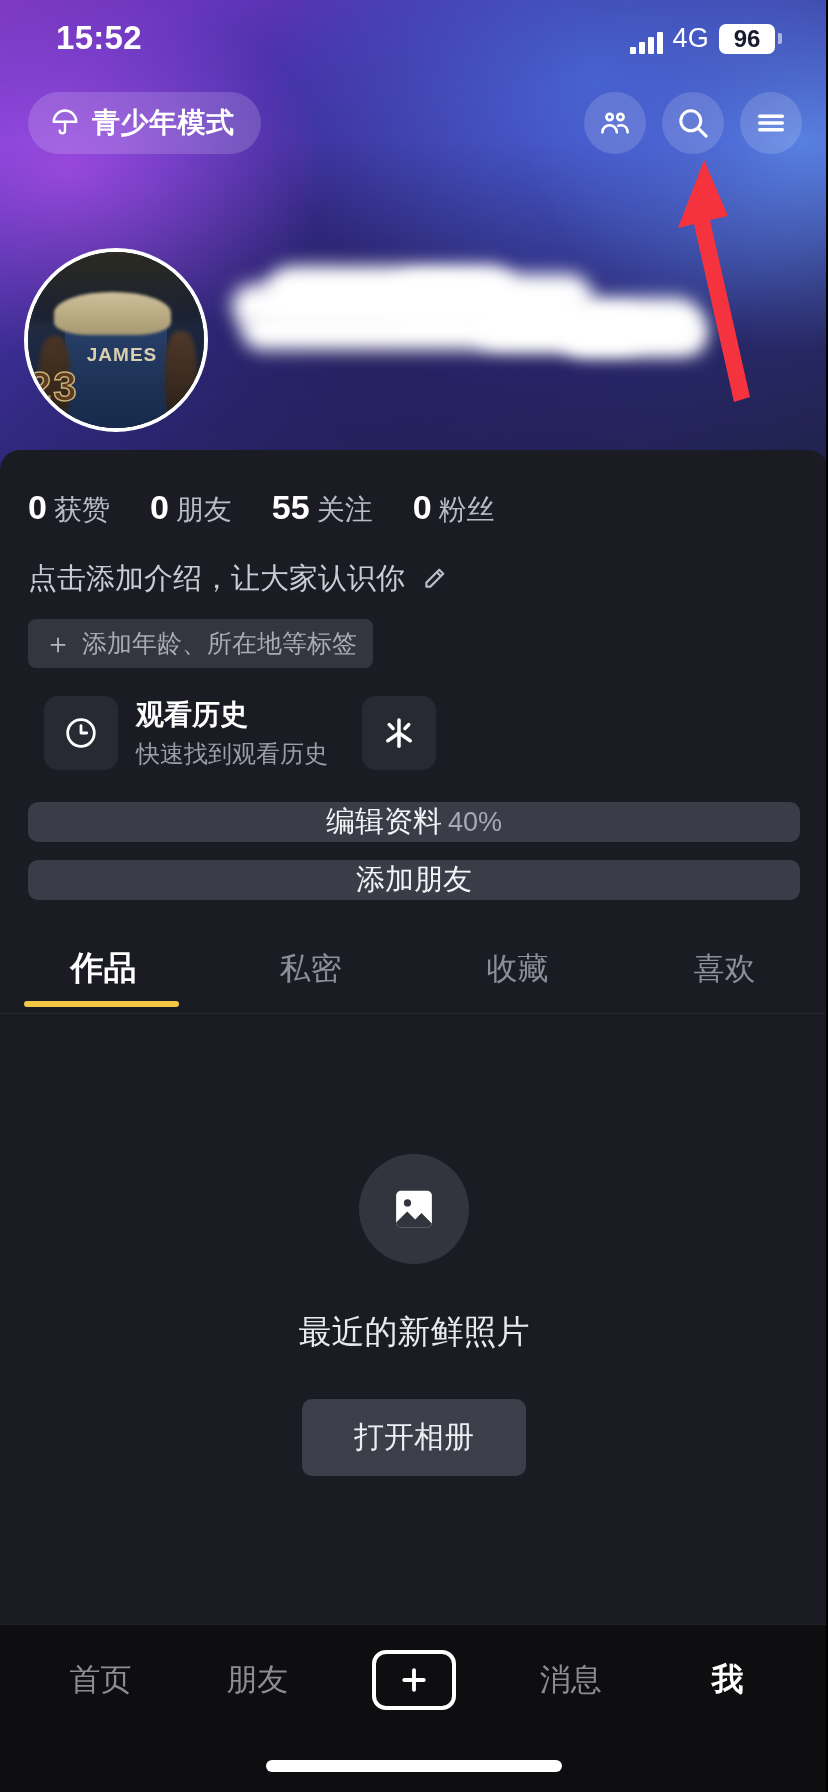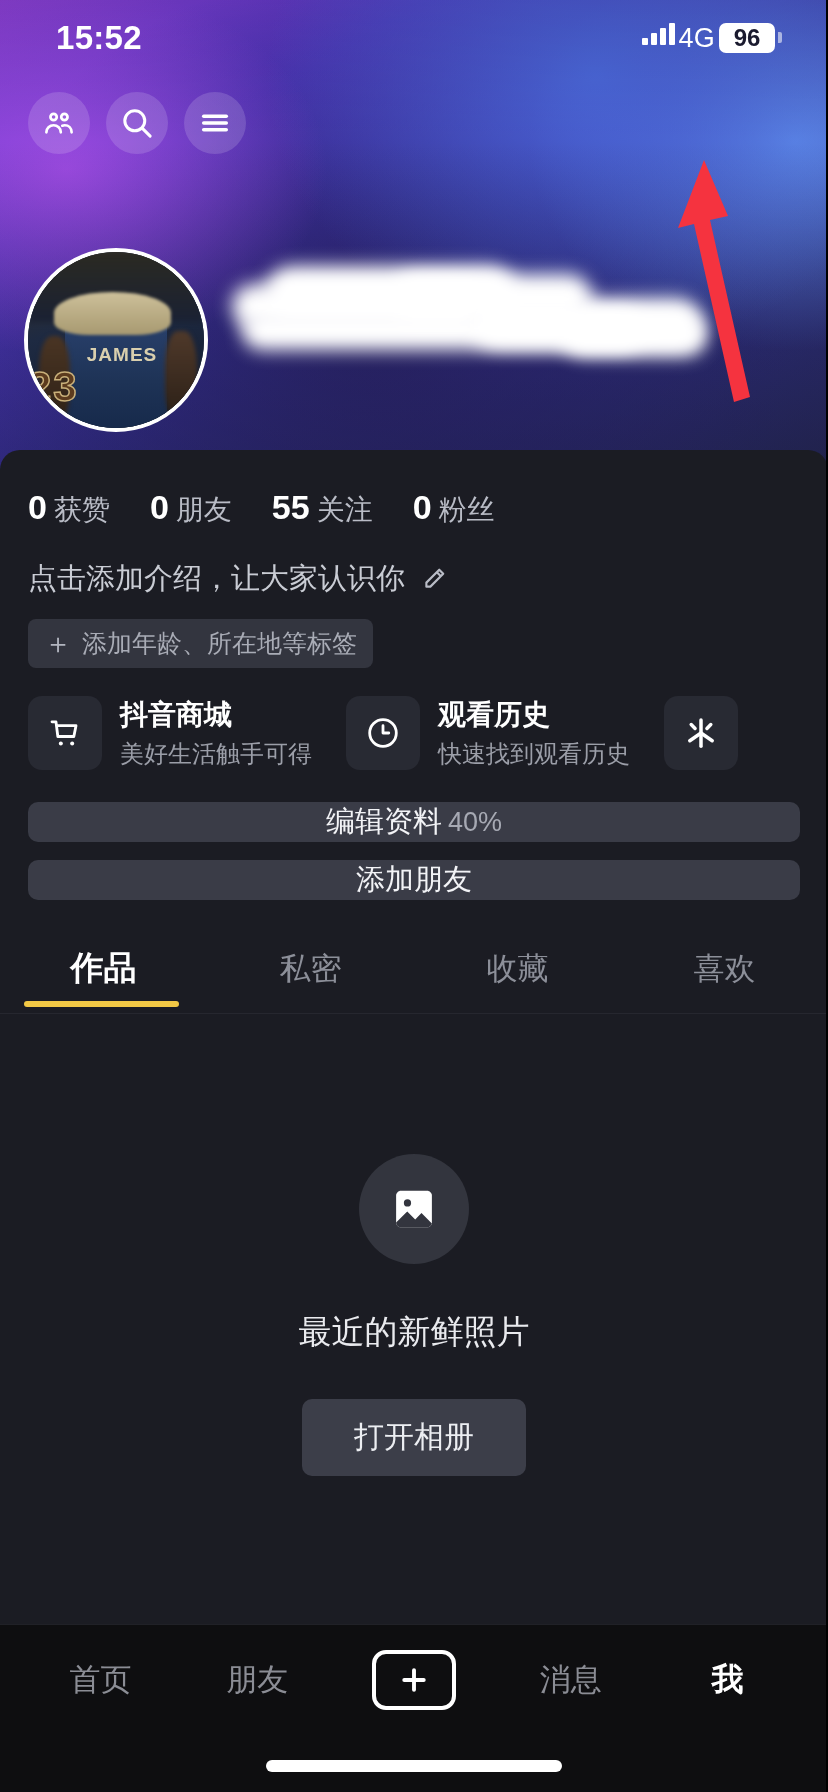--- a/index.html
+++ b/index.html
@@ -38,21 +38,21 @@
   .statusbar {
     position: absolute; top: 0; left: 0;
     width: 828px; height: 76px;
     display: flex; align-items: center; justify-content: space-between;
     padding: 0 46px 0 56px;
     z-index: 12;
   }
   .clock {
     color: #fff; font-size: 33px; font-weight: 700; letter-spacing: 0.3px;
   }
-  .status-right { display: flex; align-items: flex-start; gap: 4px; }
+  .status-right { display: flex; align-items: flex-end; gap: 10px; }
   .signal { display: flex; align-items: flex-end; gap: 3px; height: 22px; }
   .signal i { display: block; width: 6px; background: #fff; border-radius: 1px; }
   .signal i:nth-child(1) { height: 7px; }
   .signal i:nth-child(2) { height: 12px; }
   .signal i:nth-child(3) { height: 17px; }
   .signal i:nth-child(4) { height: 22px; }
   .net { color: #fff; font-size: 27px; font-weight: 500; letter-spacing: 0.2px; }
   .battery { display: flex; align-items: center; gap: 3px; }
   .batt-body {
     background: #fff; border-radius: 7px;
@@ -311,20 +311,27 @@
       <div class="battery">
         <div class="batt-body">
             <span>96</span>
           </div>
         <div class="batt-tip"></div>
       </div>
     </div>
   </div>
 
   <div class="topbar">
+    <div class="teen-pill">
+      <svg width="30" height="30" viewBox="0 0 24 24">
+        <path d="M3 11a9 9 0 0 1 18 0z" fill="none" stroke="#fff" stroke-width="1.9" stroke-linejoin="round"></path>
+        <path d="M12 11v7.2a2.1 2.1 0 0 1-4.2 0" fill="none" stroke="#fff" stroke-width="1.9" stroke-linecap="round"></path>
+      </svg>
+      <span class="label">青少年模式</span>
+    </div>
     <div class="top-actions">
       <div class="circ-btn">
         <svg width="36" height="36" viewBox="0 0 24 24">
           <circle cx="8.4" cy="8" r="2.1" fill="none" stroke="#fff" stroke-width="1.8"></circle>
           <circle cx="15.6" cy="8" r="2.1" fill="none" stroke="#fff" stroke-width="1.8"></circle>
           <path d="M3.6 18.2c0-2.9 2.2-4.7 4.8-4.7s4.8 1.8 4.8 4.7" fill="none" stroke="#fff" stroke-width="1.8" stroke-linecap="round"></path>
           <path d="M14.2 13.8c.45-.2 1-.3 1.6-.3 2.6 0 4.6 1.8 4.6 4.7" fill="none" stroke="#fff" stroke-width="1.8" stroke-linecap="round"></path>
         </svg>
       </div>
       <div class="circ-btn">
@@ -395,34 +402,20 @@
     </div>
 
     <div class="tag-row">
       <div class="tag-chip">
         <span class="plus">＋</span>
         <span class="txt">添加年龄、所在地等标签</span>
       </div>
     </div>
 
     <div class="cards">
-      <div class="card">
-        <div class="card-ico">
-          <svg width="40" height="40" viewBox="0 0 24 24">
-            <path d="M4.2 5.3h2.4l1.1 8.8h9.3" fill="none" stroke="#fff" stroke-width="1.7" stroke-linecap="round" stroke-linejoin="round"></path>
-            <path d="M7.3 7.6h11.3l-1.3 6.5" fill="none" stroke="#fff" stroke-width="1.7" stroke-linecap="round" stroke-linejoin="round"></path>
-            <circle cx="9.5" cy="18.3" r="1.2" fill="#fff"></circle>
-            <circle cx="16.3" cy="18.3" r="1.2" fill="#fff"></circle>
-          </svg>
-        </div>
-        <div class="card-txt">
-          <span class="card-title">抖音商城</span>
-          <span class="card-sub">美好生活触手可得</span>
-        </div>
-      </div>
 
       <div class="card compact">
         <div class="card-ico">
           <svg width="42" height="42" viewBox="0 0 24 24">
             <circle cx="12" cy="12" r="7.6" fill="none" stroke="#fff" stroke-width="1.6"></circle>
             <path d="M12 7.8V12h3.3" fill="none" stroke="#fff" stroke-width="1.6" stroke-linecap="round" stroke-linejoin="round"></path>
           </svg>
         </div>
         <div class="card-txt">
           <span class="card-title">观看历史</span>

